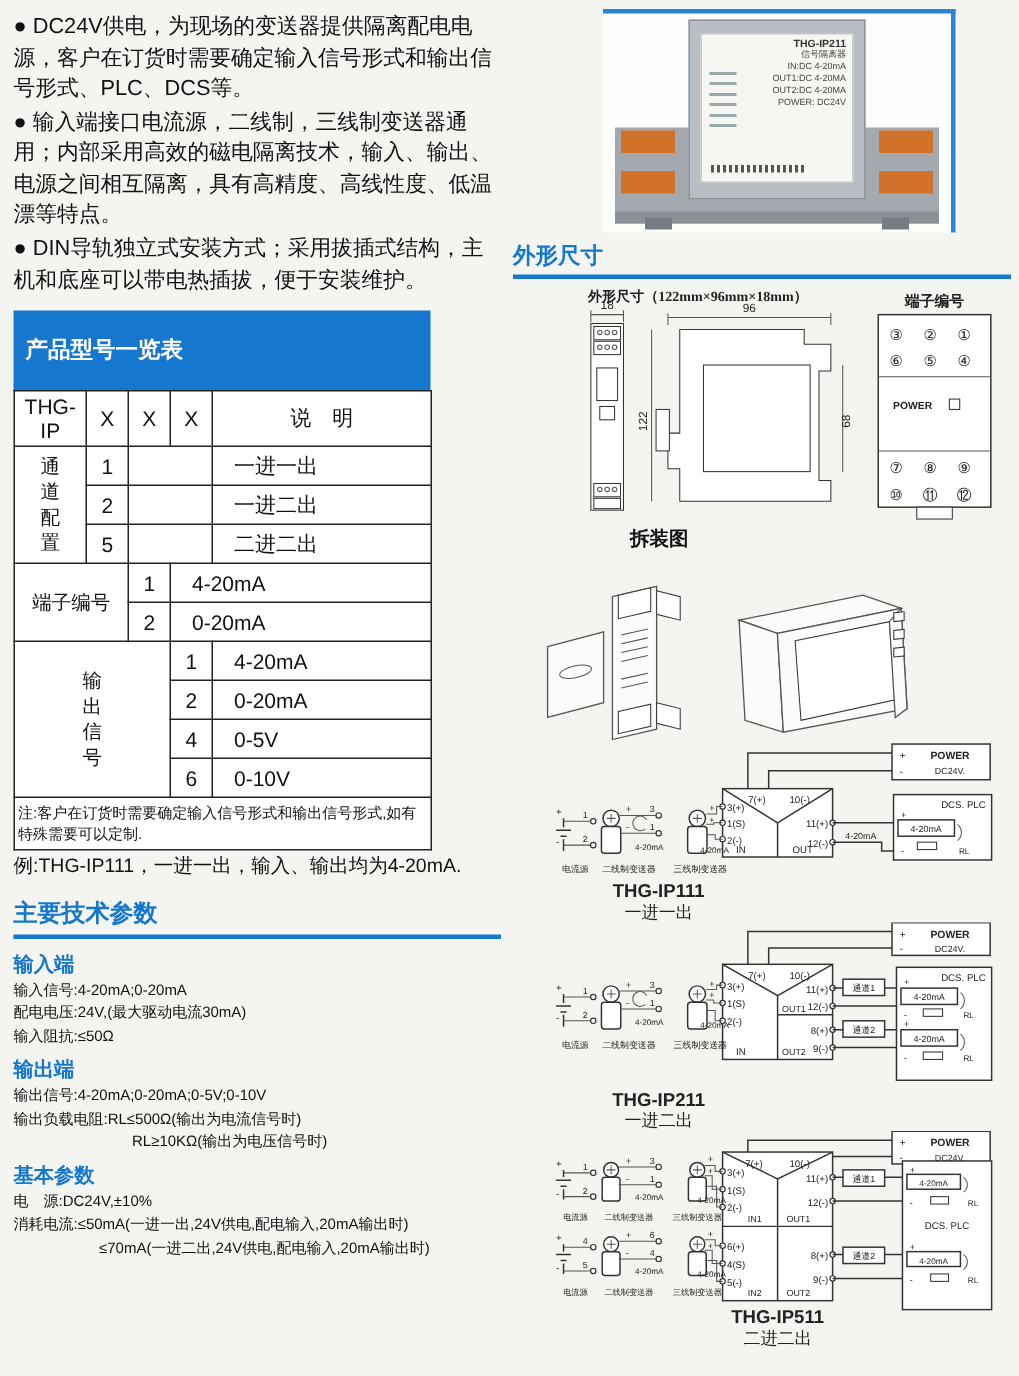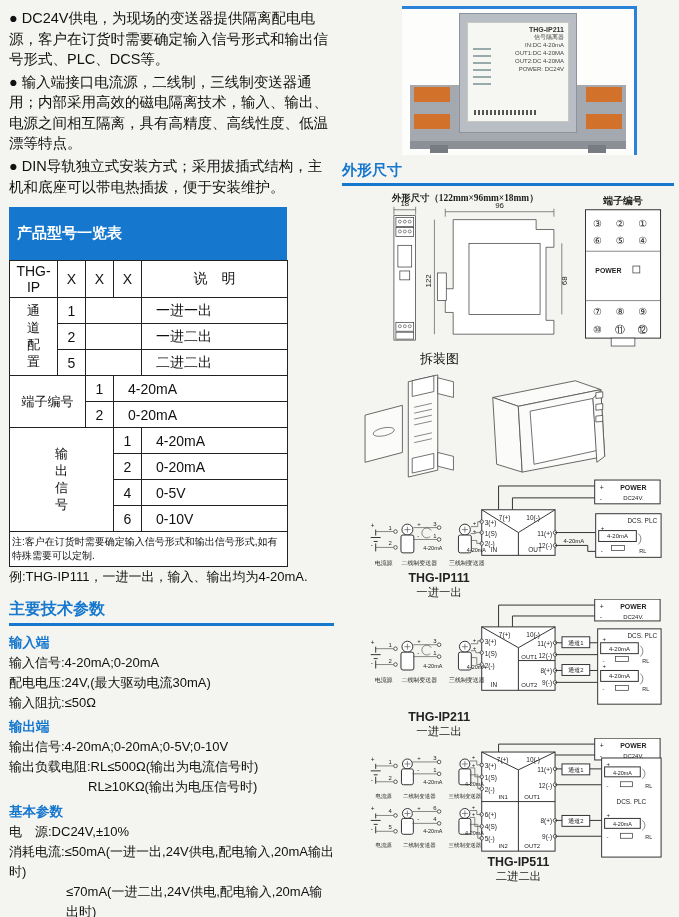--- a/index.html
+++ b/index.html
@@ -25,21 +25,21 @@
 
   
   .blue-h{color:#1577cd;font-weight:bold;font-size:15px;margin:10px 0 2px 0;}
   .rule-h{color:#1577cd;font-weight:bold;font-size:16px;border-bottom:3px solid #1577cd;
           padding-bottom:3px;margin:12px 0 8px 0;}
   .rule-h.right{margin:6px 0 4px 0;font-size:15px;}
   .sel-line{font-size:13px;line-height:1.5;}
 
   
   .grp-h{color:#1577cd;font-weight:bold;font-size:13.5px;margin:5px 0 1px 0;}
-  .pline{font-size:13px;line-height:1.55;}
+  .pline{font-size:10px;line-height:1.55;}
   .ind-rl{padding-left:79px;}
   .ind-cur{padding-left:57px;}
 
   
   .photo{position:relative;width:232px;height:146px;margin:0 0 6px 60px;
          border-top:3px solid #2b82d9;border-right:3px solid #2b82d9;background:#fdfdfc;}
   .photo .base{position:absolute;left:8px;right:8px;top:76px;bottom:6px;background:#a4a9b0;
                box-shadow:inset 0 -8px 0 #8b9097;}
   .photo .orange{position:absolute;width:36px;height:15px;background:#d2722a;}
   .photo .o-tl{top:78px;left:12px;} .photo .o-tr{top:78px;right:12px;}
@@ -49,21 +49,21 @@
   .photo .module{position:absolute;left:50%;transform:translateX(-50%);top:4px;width:116px;height:118px;
                  background:#b9bec5;border:1px solid #8d939b;}
   .photo .label{position:absolute;left:7px;right:7px;top:8px;bottom:10px;background:#f6f6f2;
                 border:1px solid #c8c8c2;padding:3px 4px;box-sizing:border-box;}
   .photo .label .l0{font-size:7px;font-weight:bold;text-align:right;color:#333;}
   .photo .label .ln{font-size:6px;color:#444;text-align:right;line-height:1.35;}
   .photo .label .bars{position:absolute;bottom:6px;left:6px;right:30px;height:5px;
                       background:repeating-linear-gradient(90deg,#555 0 2px,#f6f6f2 2px 4px);}
   .photo .label .dots{position:absolute;left:5px;top:22px;width:18px;height:40px;
                       background:repeating-linear-gradient(0deg,#9aa 0 2px,#f6f6f2 2px 7px);}
-  .sub-lbl{font-weight:normal;font-size:13px;color:#111;margin:2px 0 0 78px;}
+  .sub-lbl{font-weight:bold;font-size:13px;color:#111;margin:2px 0 16px 78px;}
 
   
   svg{display:block;}
   svg text{font-family:"Liberation Sans",sans-serif;fill:#222;}
   .ln{fill:none;stroke:#333;stroke-width:1;}
   .lt{fill:none;stroke:#555;stroke-width:0.7;}
   .bx{fill:#fff;stroke:#333;stroke-width:1;}
   .bxt{fill:#fff;stroke:#333;stroke-width:0.7;}
   .nd{fill:#fff;stroke:#333;stroke-width:0.8;}
   .sk{fill:#fbfbfa;stroke:#555;stroke-width:0.9;}

